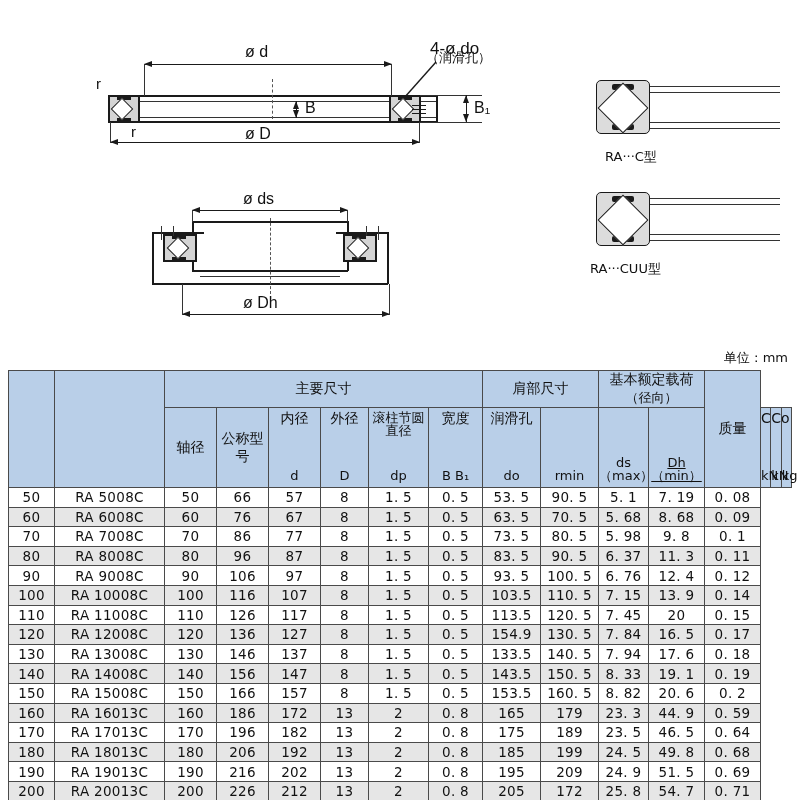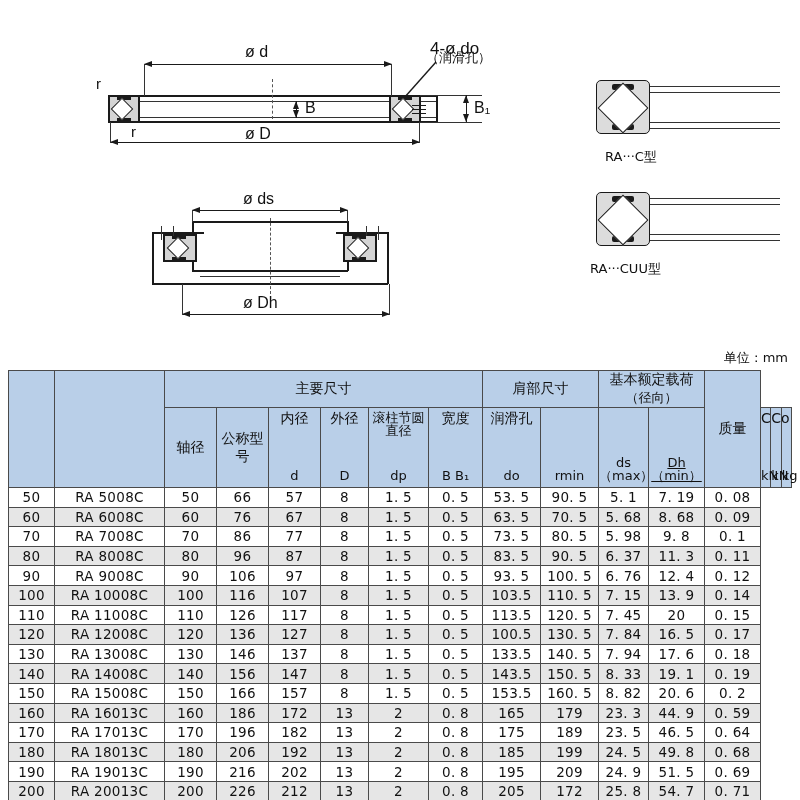--- a/index.html
+++ b/index.html
@@ -427,21 +427,21 @@
         </tr>
         <tr>
           <td>120</td>
           <td class="model">RA  12008C</td>
           <td>120</td>
           <td>136</td>
           <td>127</td>
           <td>8</td>
           <td>1. 5</td>
           <td>0. 5</td>
-          <td>100.5</td>
+          <td>154.9</td>
           <td>130. 5</td>
           <td>7. 84</td>
           <td>16. 5</td>
           <td>0. 17</td>
         </tr>
         <tr>
           <td>130</td>
           <td class="model">RA  13008C</td>
           <td>130</td>
           <td>146</td>

